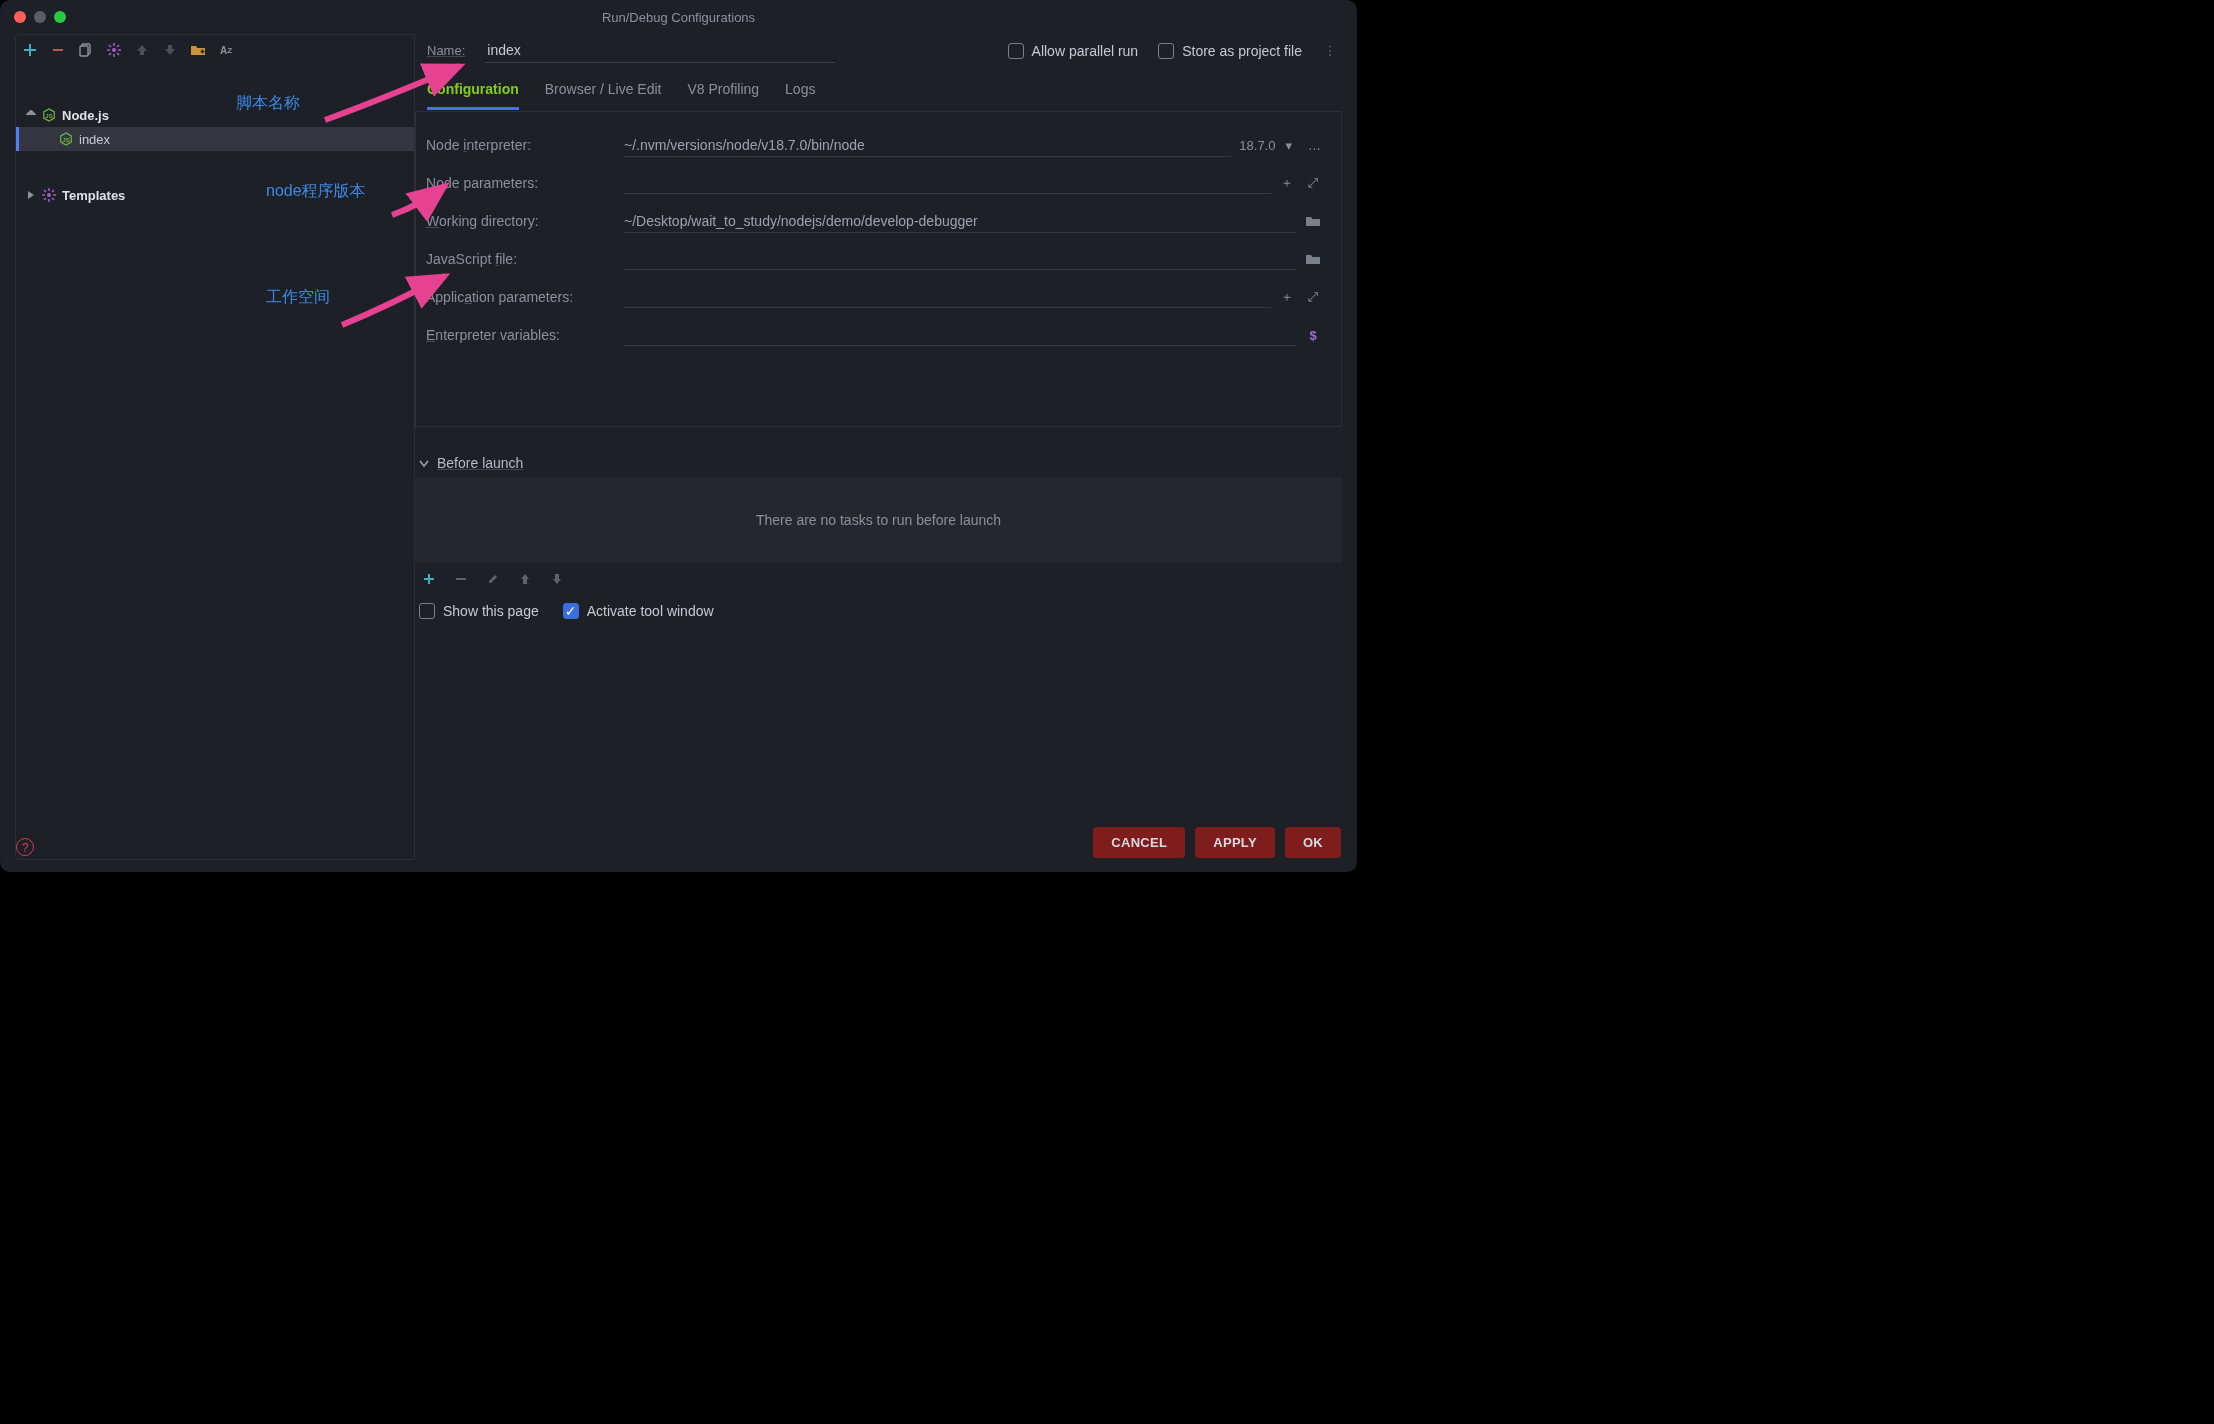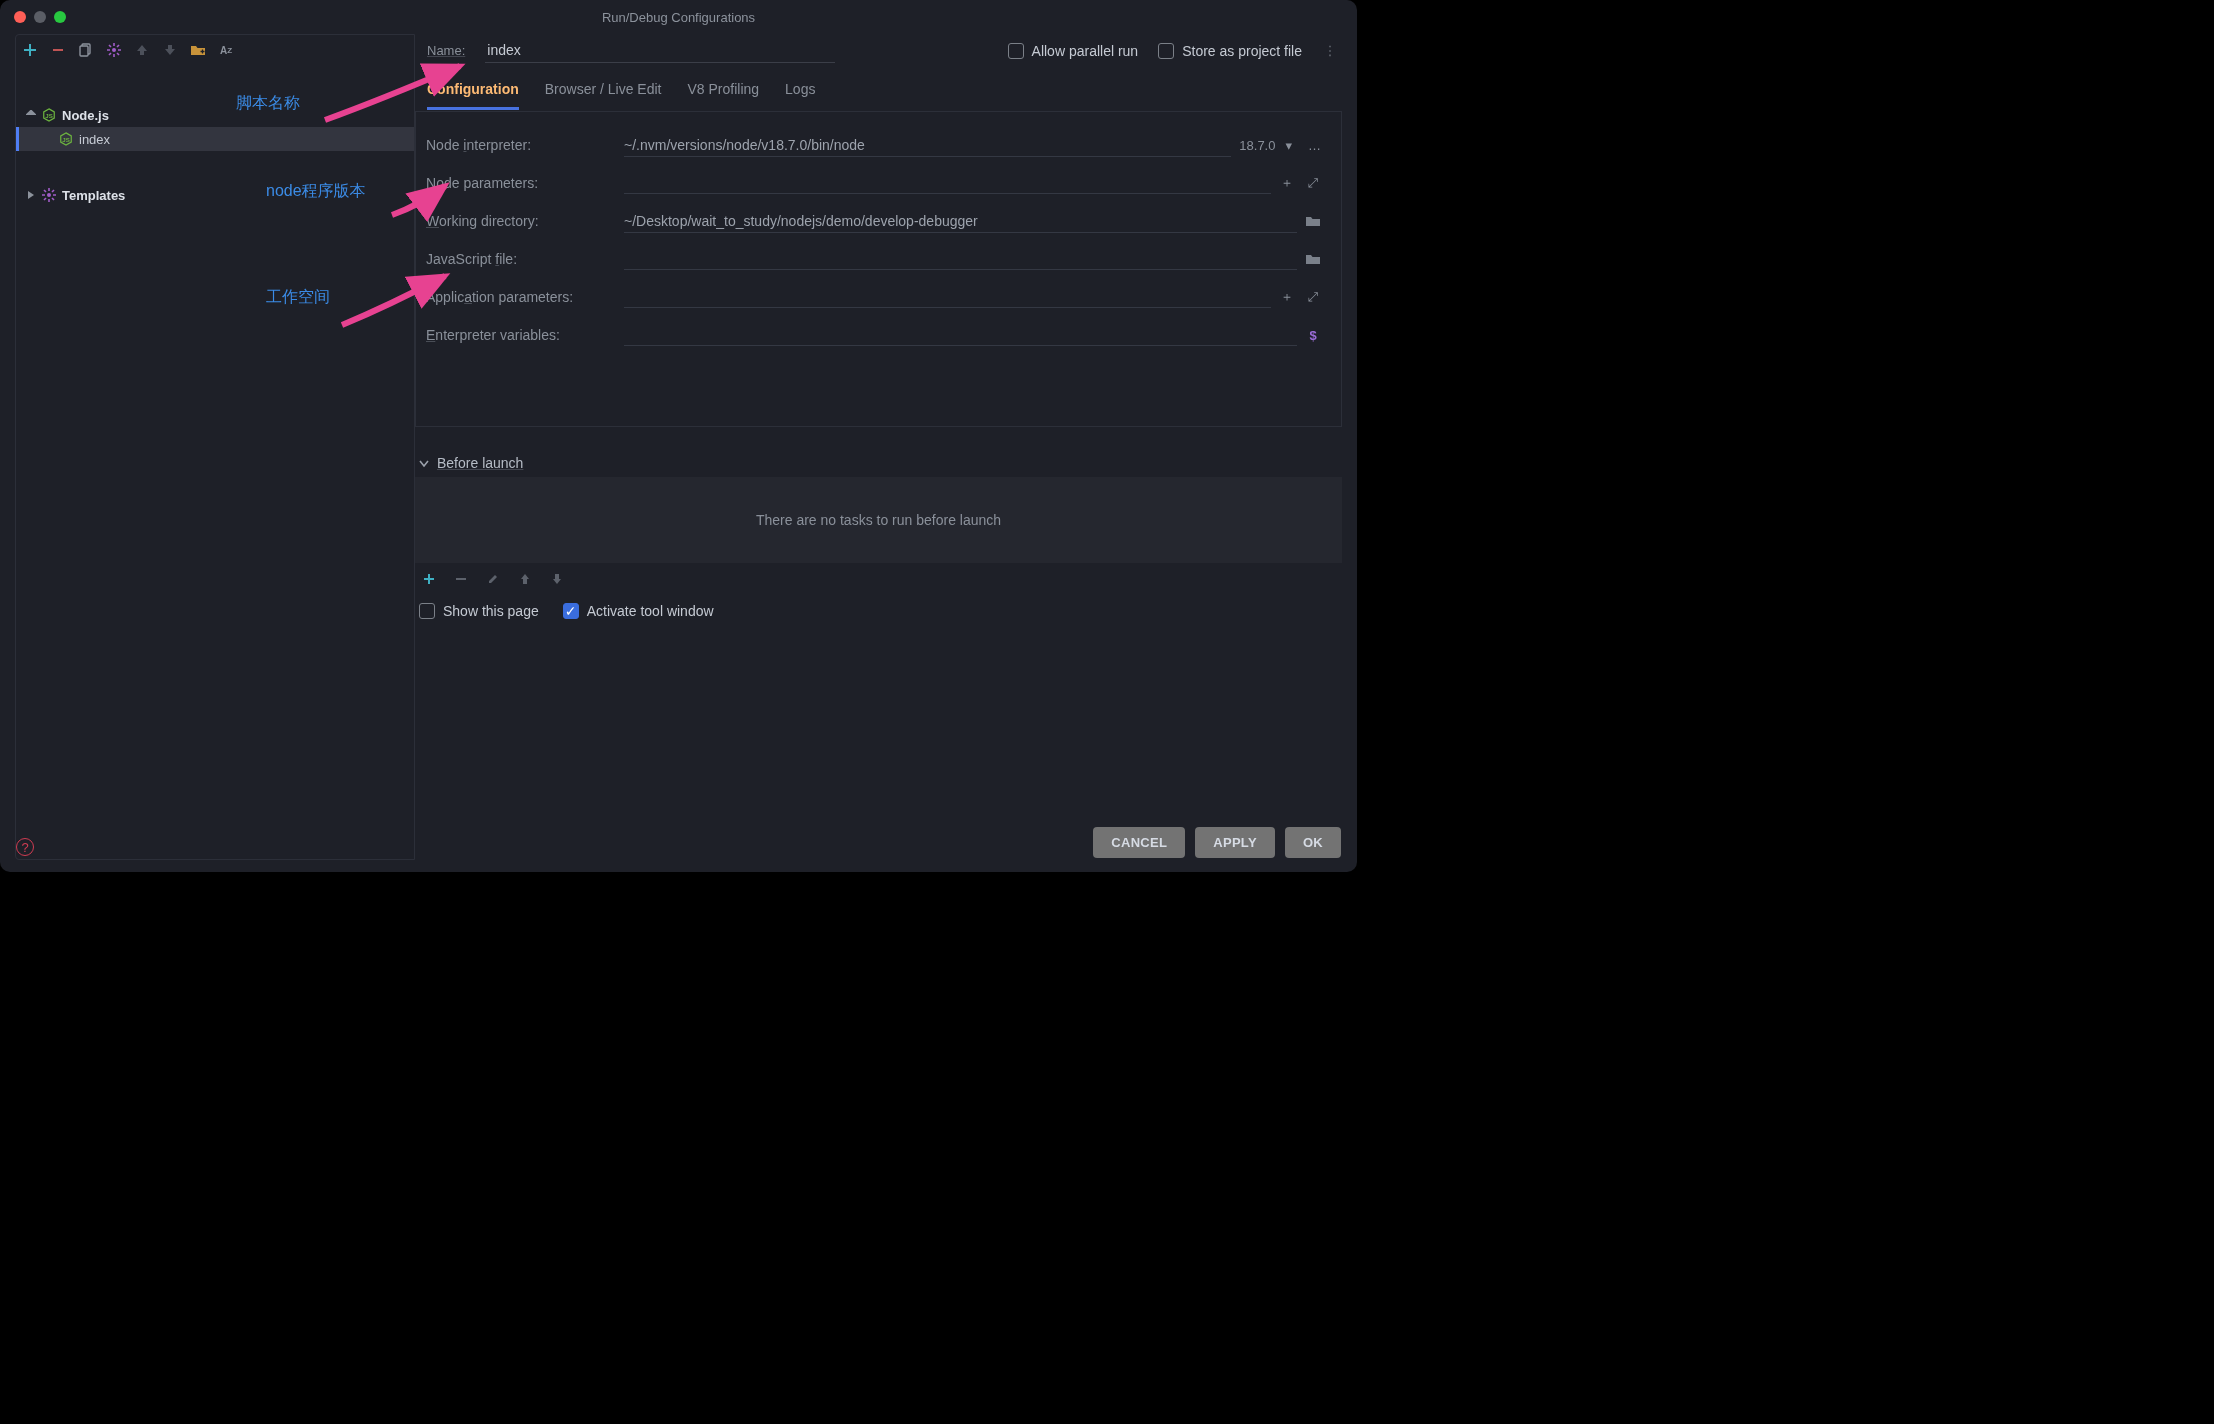--- a/index.html
+++ b/index.html
@@ -102,21 +102,21 @@
 .tabs {
   display: flex; gap: 26px;
   padding: 0 12px;
   border-bottom: 1px solid transparent;
 }
 .tab {
   padding: 10px 0 10px 0;
   color: #8a909a; cursor:pointer; font-size: 14px;
 }
 .tab.active {
-  color: #fdba74; font-weight: 600;
+  color: #84cc16; font-weight: 600;
   border-bottom: 3px solid #4872e0;
 }
 .form-panel {
   border: 1px solid #2c2f39;
   margin: 0 0 0 0;
   padding: 14px 20px 0 10px;
   height: 316px;
 }
 .form-row {
   display: flex; align-items: center; height: 38px; gap: 8px;
@@ -159,21 +159,21 @@
 }
 .bottom-checks {
   display:flex; gap:24px; padding: 8px 4px 0 4px;
   color:#c5cad3; font-size:14px;
 }
 .footer {
   position:absolute; bottom: 14px; right: 16px;
   display:flex; gap:10px;
 }
 .btn {
-  background:#737373; color:#d6dbe4; font-weight:600;
+  background:#7f1d1d; color:#d6dbe4; font-weight:600;
   padding: 8px 18px; border:none; border-radius:4px;
   cursor:pointer; font-size:13px; letter-spacing:.3px;
 }
 .help {
   position:absolute; left:16px; bottom:16px;
   width:18px; height:18px; border:1.5px solid #d03c52; border-radius:50%;
   display:flex; align-items:center; justify-content:center;
   color:#d03c52;
 }
 

